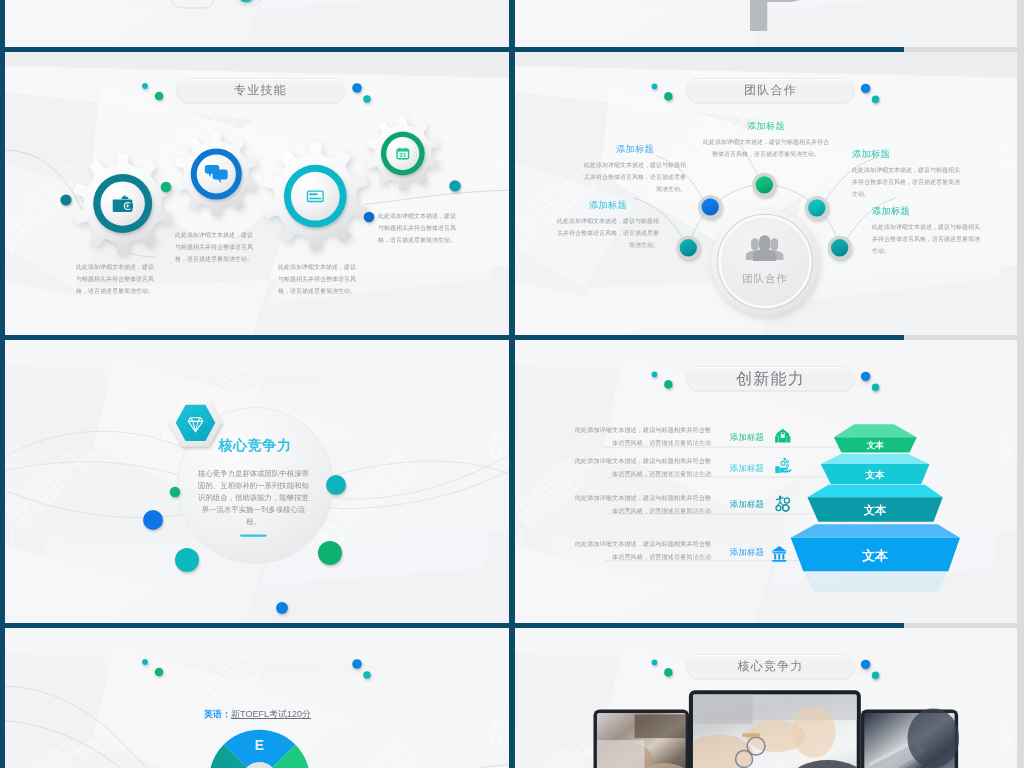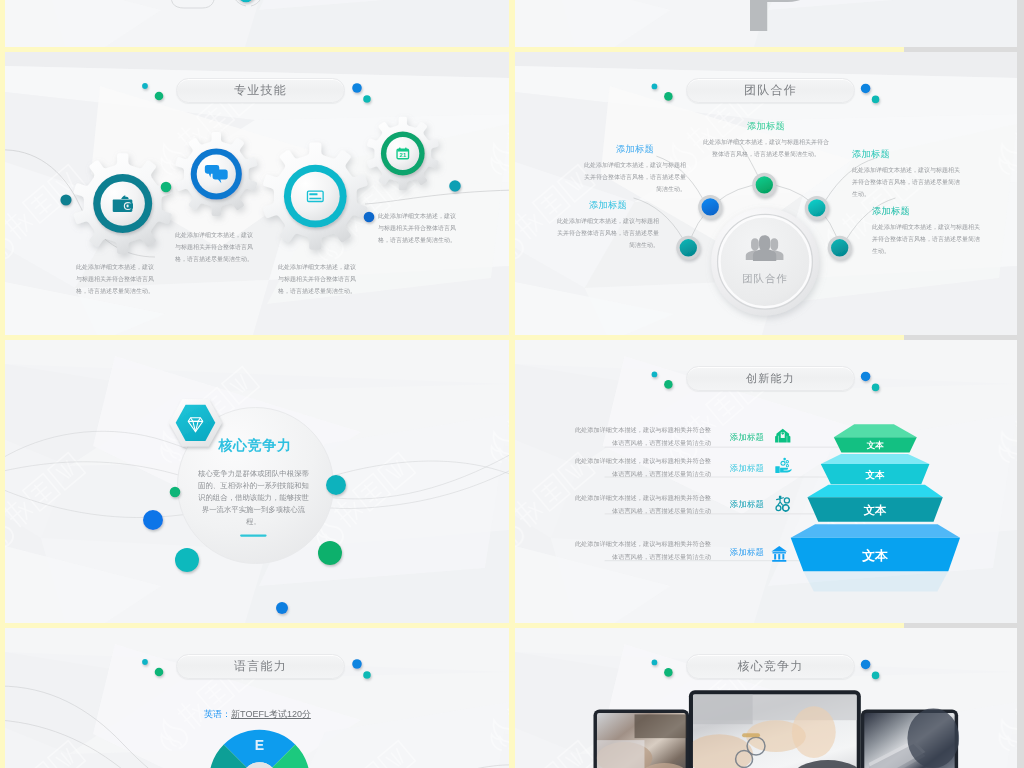--- a/index.html
+++ b/index.html
@@ -1,19 +1,19 @@
 <!DOCTYPE html>
 <html><head>
 <meta charset="utf-8">
 <title>PPT Template Preview</title>
 <style>
   html,body{margin:0;padding:0;}
   body{width:1024px;height:768px;overflow:hidden;background:#dcdcdc;
        font-family:"Liberation Sans",sans-serif;}
-  .page{position:absolute;left:0;top:0;width:904px;height:768px;background:#fef9c3;}
+  .page{position:absolute;left:0;top:0;width:904px;height:768px;background:#0c4a6e;}
   .slide{position:absolute;overflow:hidden;background:#f2f3f5;}
   .col-l{left:5px;width:504px;}
   .col-r{left:515px;width:502px;}
   .row0{top:-236px;height:283px;}
   .row1{top:52px;height:283px;}
   .row2{top:340px;height:283px;}
   .row3{top:628px;height:140px;}
   .row3 .fill{height:283px;}
   .fill{position:absolute;left:0;top:0;width:100%;height:100%;display:block;}
   .pill{position:absolute;box-sizing:border-box;border-radius:999px;
@@ -538,21 +538,21 @@
       </g>
 
       <g filter="url(#dotsh)">
         <circle cx="140" cy="34" r="2.9" fill="#0bb4c6"></circle>
         <circle cx="154" cy="44" r="4.3" fill="#0cb578"></circle>
         <circle cx="352" cy="36" r="4.8" fill="#0b84e0"></circle>
         <circle cx="362" cy="47" r="3.8" fill="#0ab9b5"></circle>
       </g>
     </svg>
 
-    <div class="pill" style="left:171px;top:26px;width:169px;height:25px;font-size:11px;">
+    <div class="pill" style="left:171px;top:26px;width:169px;height:25px;font-size:16px;align-items:flex-end;">
       <span>创新能力</span>
     </div>
 
     <div class="rowhead" style="top:91px;color:#1fc08a;">添加标题</div>
     <div class="rowhead" style="top:122px;color:#3cc8e0;">添加标题</div>
     <div class="rowhead" style="top:158px;color:#14a0b4;">添加标题</div>
     <div class="rowhead" style="top:206px;color:#2e9ff0;">添加标题</div>
 
     <div class="rowbody" style="top:84px;">此处添加详细文本描述，建议与标题相关并符合整体语言风格，语言描述尽量简洁生动</div>
     <div class="rowbody" style="top:115px;">此处添加详细文本描述，建议与标题相关并符合整体语言风格，语言描述尽量简洁生动</div>
@@ -583,26 +583,23 @@
 
       <g filter="url(#dotsh)">
         <circle cx="140" cy="34" r="2.9" fill="#0bb4c6"></circle>
         <circle cx="154" cy="44" r="4.3" fill="#0cb578"></circle>
         <circle cx="352" cy="36" r="4.8" fill="#0b84e0"></circle>
         <circle cx="362" cy="47" r="3.8" fill="#0ab9b5"></circle>
       </g>
       <text x="254.5" y="122" text-anchor="middle" font-size="14" font-weight="bold" fill="#dff0fd" font-family="'Liberation Sans',sans-serif">E</text>
     </svg>
 
-    <div class="pill" style="left:171px;top:26px;width:169px;height:25px;font-size:12px;">
-      <span>语言能力</span>
-    </div>
 
     <div style="position:absolute;left:127px;top:80px;width:251px;text-align:center;font-size:9px;white-space:nowrap;">
-      <span style="color:#2196f3;font-weight:normal;">英语：</span><span style="color:#6d7175;text-decoration:underline;">新TOEFL考试120分</span>
+      <span style="color:#2196f3;font-weight:bold;">英语：</span><span style="color:#6d7175;text-decoration:underline;">新TOEFL考试120分</span>
     </div>
   </div>
 
   <div class="slide col-r row3">
     <svg class="fill" viewBox="0 0 504 283" preserveAspectRatio="none">
         <use href="#bgpolyB"></use>
       </svg>
     <svg class="fill wmover" viewBox="0 0 504 283" preserveAspectRatio="none">
         <rect width="504" height="283" fill="url(#wmpat)"></rect>
       </svg>

